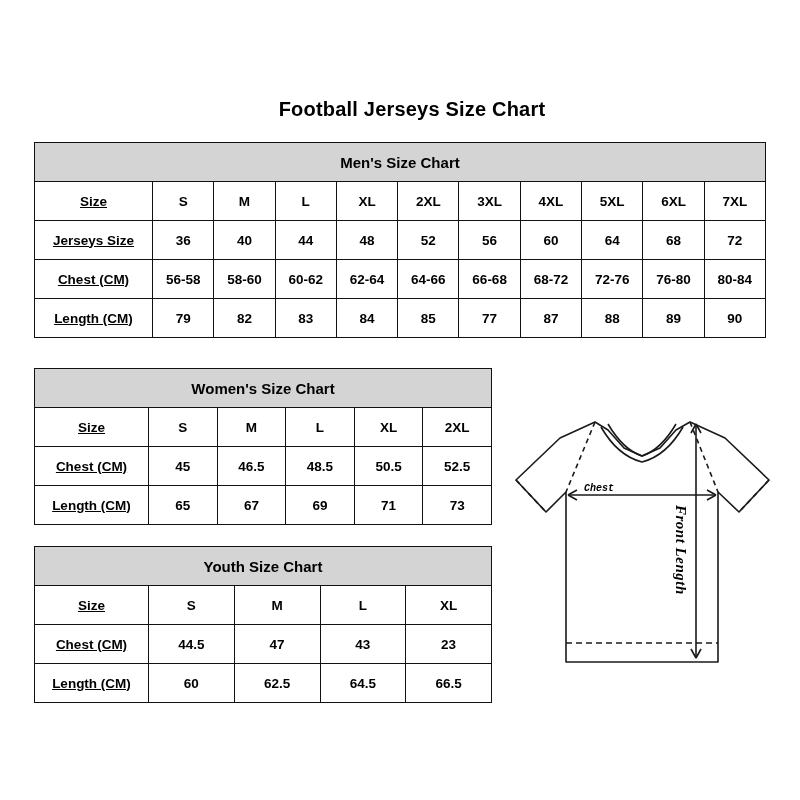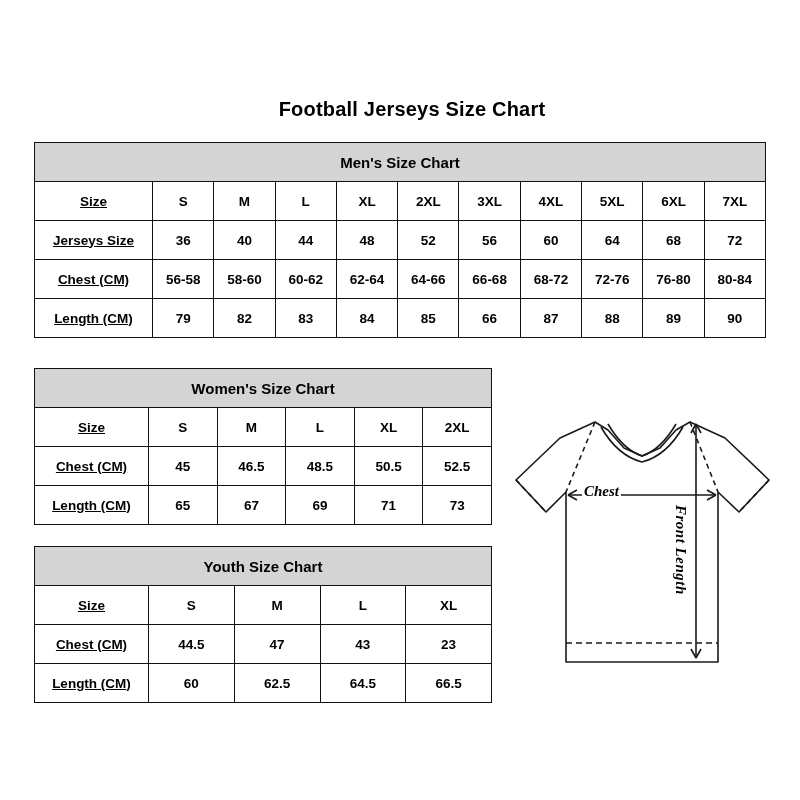--- a/index.html
+++ b/index.html
@@ -91,24 +91,24 @@
     left: 500px;
     top: 400px;
     width: 285px;
     height: 300px;
   }
   .shirt-wrap svg { display: block; }
   .lbl-chest {
     position: absolute;
     left: 582px;
     top: 483px;
-    font-size: 15px;
+    font-size: 10px;
     font-style: italic;
     font-weight: bold;
-    font-family: Liberation Serif, serif;
+    font-family: Liberation Mono, monospace;
     background: #ffffff;
     padding: 0 2px;
     text-align: right;
   }
   .lbl-front-length {
     position: absolute;
     left: 672px;
     top: 503px;
     font-size: 15px;
     font-style: italic;
@@ -185,21 +185,21 @@
           <td>76-80</td>
           <td>80-84</td>
         </tr>
         <tr>
           <td class="rowhead">Length (CM)</td>
           <td>79</td>
           <td>82</td>
           <td>83</td>
           <td>84</td>
           <td>85</td>
-          <td>66</td>
+          <td>77</td>
           <td>87</td>
           <td>88</td>
           <td>89</td>
           <td>90</td>
         </tr>
       </tbody>
     </table>
   </div>
 
   <div class="women-wrap">

